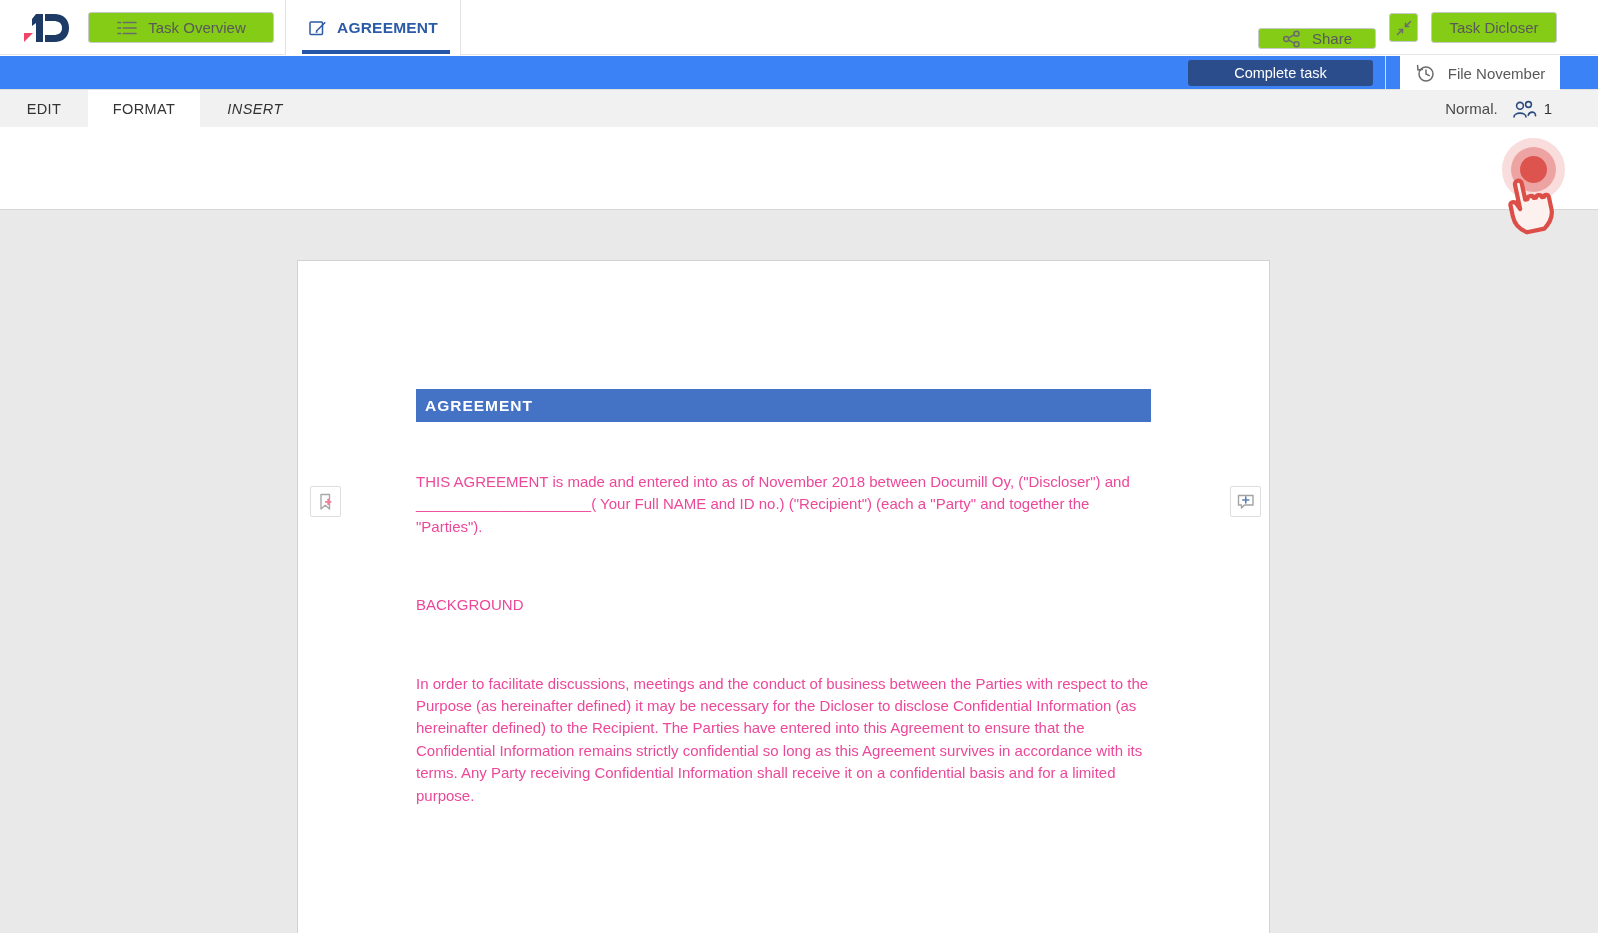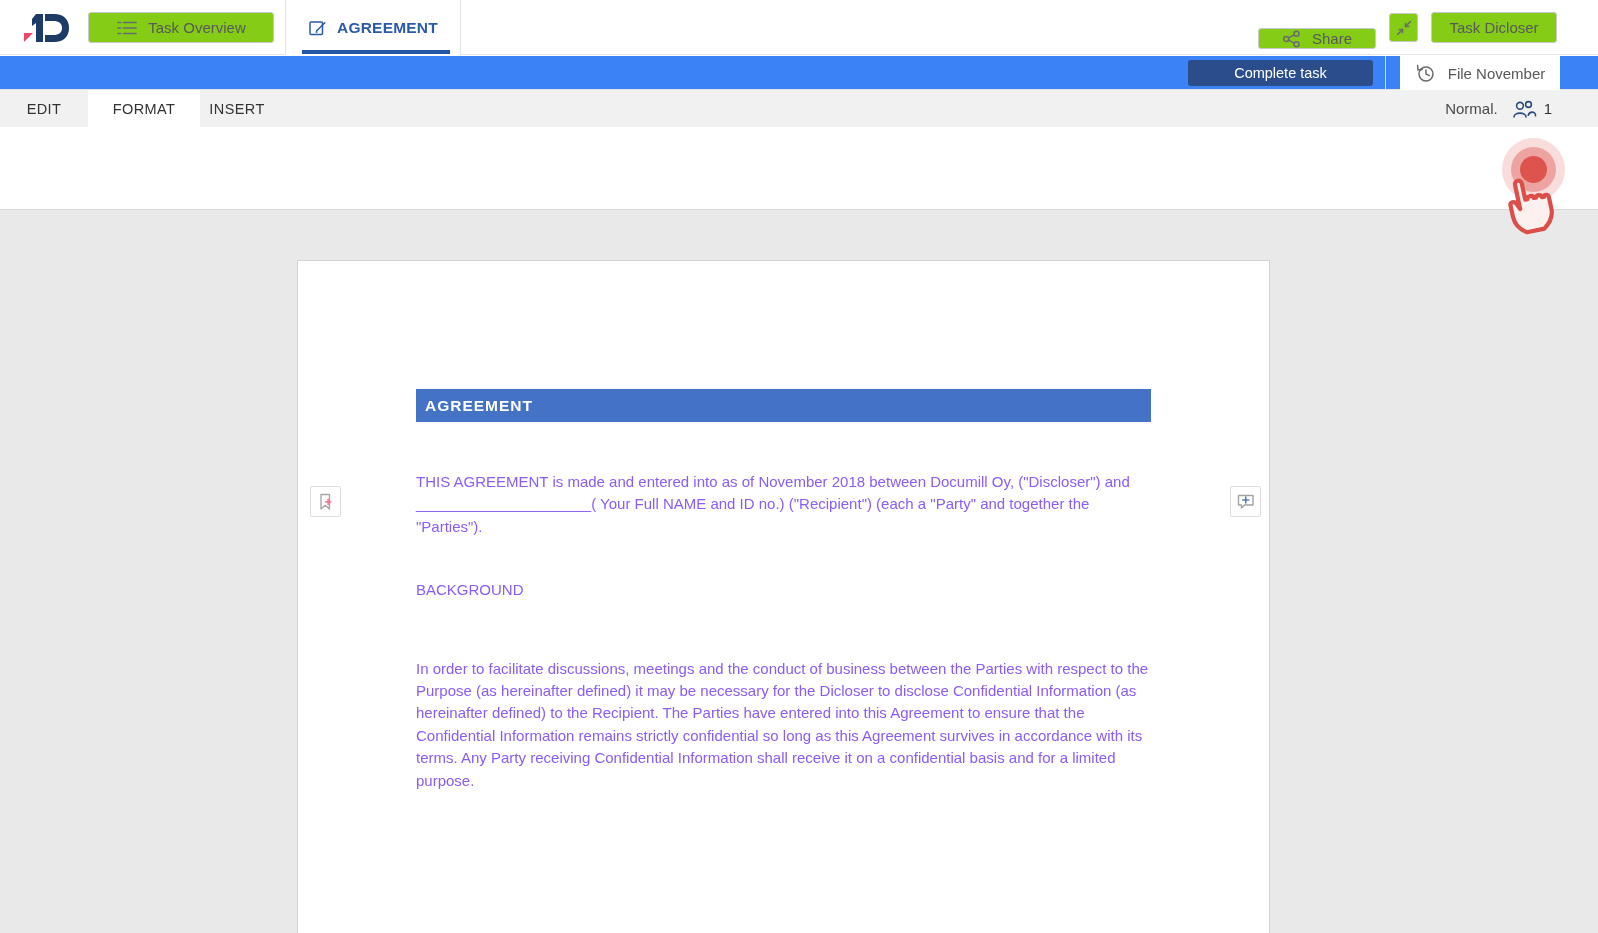--- a/index.html
+++ b/index.html
@@ -37,21 +37,21 @@
     background:#2c4d8c; color:#fff; border:none; border-radius:3px;
     font-size:14.5px; font-family:inherit; cursor:pointer;
   }
   .actionbar .vdiv { position:absolute; left:1385px; top:0; width:1px; height:34px; background:#dcdcdc; }
   .file-history { position:absolute; left:1400px; top:0; height:34px; width:160px; display:flex; align-items:center; gap:12px; justify-content:center; color:#595959; font-size:15px; cursor:pointer; background:#fff; border:none; font-family:inherit; }
   
   .menubar { position:absolute; top:90px; left:0; width:1598px; height:37px; background:#f1f1f1; }
   .menu-tab { position:absolute; top:0; height:37px; display:flex; align-items:center; justify-content:center; font-size:14.5px; color:#333; letter-spacing:.4px; cursor:pointer; }
   .menu-tab.t0 { left:0; width:88px; }
   .menu-tab.t1 { left:88px; width:112px; }
-  .menu-tab.t2 { left:182px; width:110px; }
+  .menu-tab.t2 { left:200px; width:110px;font-style:italic; }
   .menu-tab.active { background:#fff; }
   .status-area { position:absolute; right:0; top:0; height:37px; display:flex; align-items:center; gap:14px; padding-right:46px; }
   .status-text { color:#4a4a4a; font-size:15px; }
   .user-count { color:#333; font-size:15px; display:flex; align-items:center; gap:6px; }
   
   .toolbar { position:absolute; top:127px; left:0; width:1598px; height:83px; background:#fff; border-bottom:1px solid #d7d7d7; }
   .tsel {
     position:absolute; top:134px; height:33px; border:1px solid #c8c8c8; border-radius:2px;
     display:flex; align-items:center; justify-content:space-between; padding:0 10px 0 12px;
     font-size:15px; color:#3d3d3d; background:#fff; cursor:pointer;
@@ -87,23 +87,23 @@
   
   .click-indicator { position:absolute; z-index:60; pointer-events:none; }
   .click-dot { position:absolute; left:1520px; top:156px; width:27px; height:27px; border-radius:50%;
     background:#dd544e; box-shadow:0 0 0 9px rgba(221,84,78,.42), 0 0 0 18px rgba(221,84,78,.20); }
   .click-hand { position:absolute; left:1501px; top:170px; width:58px; height:64px; transform:rotate(-12deg); }
   
   .canvas { position:absolute; top:210px; left:0; width:1598px; height:723px; background:#e9e9e9; overflow:hidden; }
   .page { position:absolute; left:297px; top:50px; width:973px; height:720px; background:#fff; border:1px solid #d2d2d2; padding:0 118px; }
   .doc-title-bar { margin-top:128px; height:33px; background:#4472c4; display:flex; align-items:center; padding-left:9px;
     color:#fff; font-size:15.5px; font-weight:600; letter-spacing:1px; }
-  .doc-p { font-size:15px; line-height:22.4px; color:#8b5cf6; }
+  .doc-p { font-size:15px; line-height:22.4px; color:#ec4899; }
   .p-intro { margin-top:49px; }
-  .p-bg { margin-top:41px; }
+  .p-bg { margin-top:56px; }
   .p-body { margin-top:56px; }
   .p-consider { margin-top:57px; }
   .margin-btn { position:absolute; top:276px; width:31px; height:31px; background:#fff; border:1px solid #ddd; border-radius:2px;
     display:flex; align-items:center; justify-content:center; cursor:pointer; }
   .margin-btn.left { left:310px; }
   .margin-btn.right { left:1230px; }
   svg { display:block; }
 </style>
 </head>
 <body>

